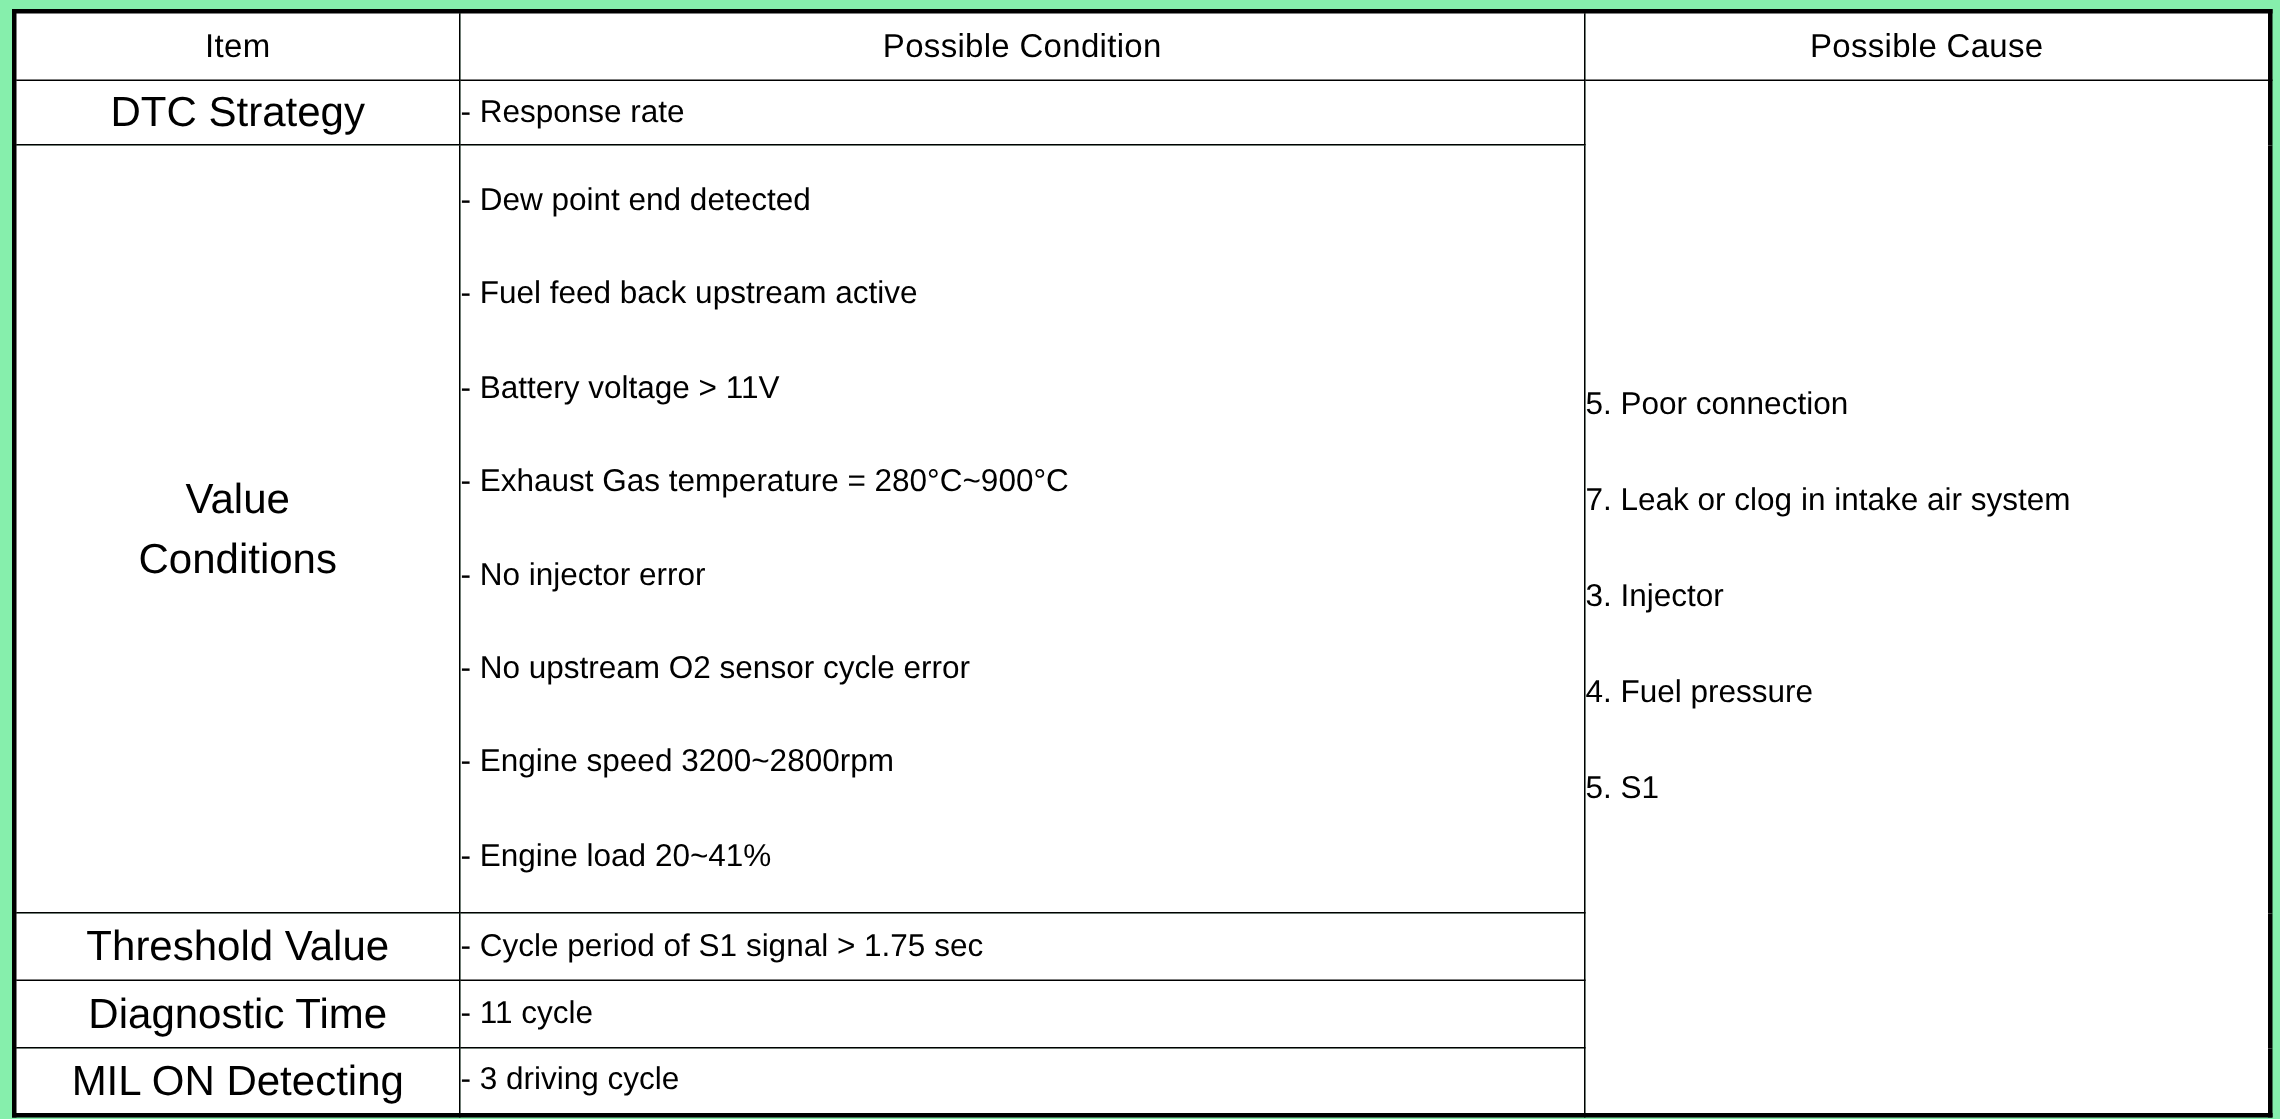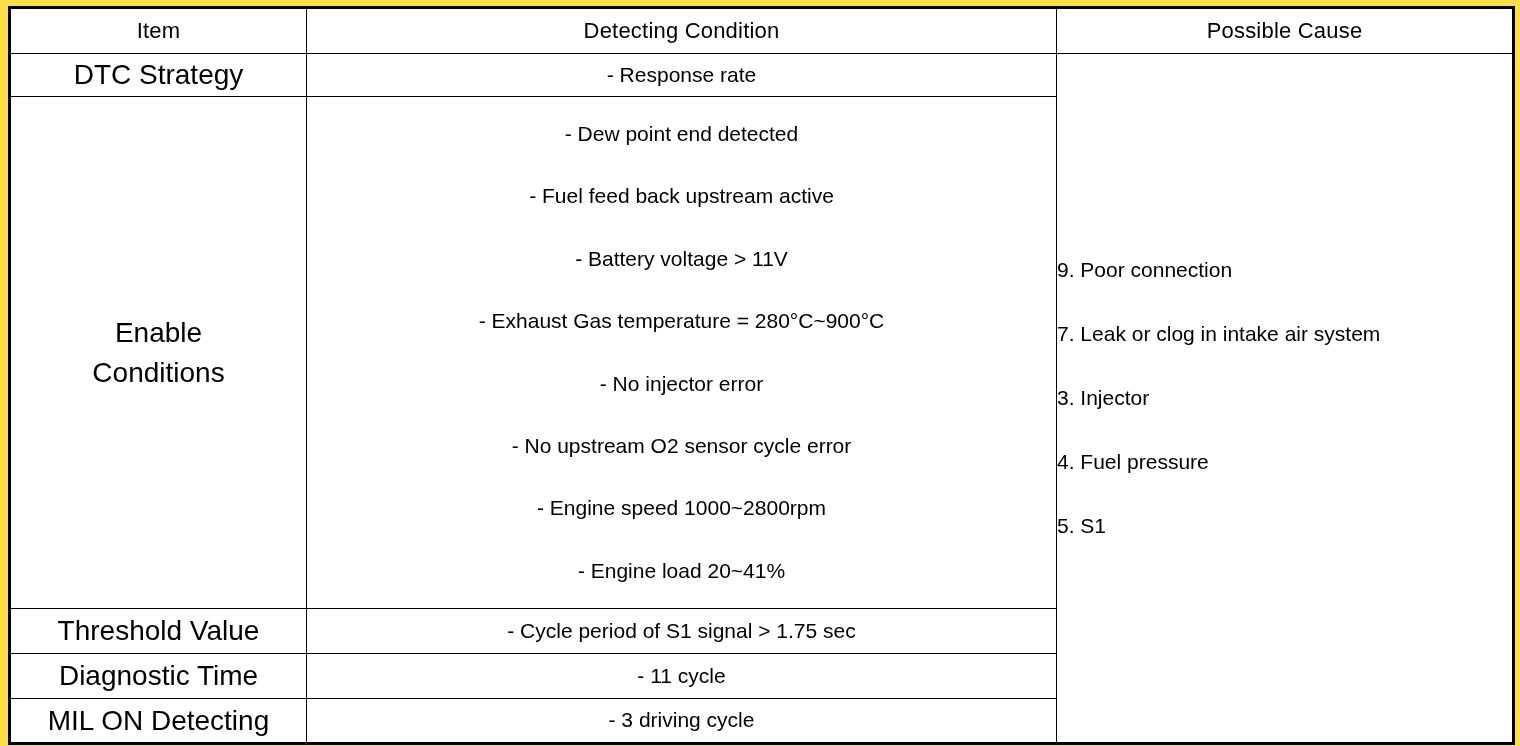--- a/index.html
+++ b/index.html
@@ -9,21 +9,21 @@
     background: #ffffff;
   }
   body {
     font-family: "Liberation Sans", sans-serif;
     color: #000000;
   }
   .page {
     position: relative;
     width: 1520px;
     height: 746px;
-    background: #fde047;
+    background: #86efac;
     overflow: hidden;
   }
 
   
   .dtc-table {
     position: absolute;
     left: 8px;
     top: 6px;
     width: 1504px;
     height: 732px;
@@ -62,21 +62,21 @@
   
   .item-cell {
     text-align: center;
     font-size: 28px;
     line-height: 1.4;
     padding: 4px 6px;
   }
 
   
   .cond-cell {
-    text-align: center;
+    text-align: left;
     font-size: 21px;
     padding: 6px 0 6px 22px;
     line-height: 1.35;
   }
   .cond-list {
     list-style: none;
     margin: 0;
     padding: 0;
   }
   .cond-list li {
@@ -118,59 +118,59 @@
   <table class="dtc-table">
     <colgroup>
       <col class="col-item">
       <col class="col-cond">
       <col class="col-cause">
     </colgroup>
 
     <thead>
       <tr>
         <th class="hdr b-right thin-bottom">Item</th>
-        <th class="hdr b-right thin-bottom">Detecting Condition</th>
+        <th class="hdr b-right thin-bottom">Possible Condition</th>
         <th class="hdr thin-bottom">Possible Cause</th>
       </tr>
     </thead>
 
     <tbody>
 
       <tr class="row-dtc">
         <td class="item-cell b-right thin-bottom">DTC Strategy</td>
         <td class="cond-cell b-right thin-bottom">
           <ul class="cond-list">
             <li>-  Response rate</li>
           </ul>
         </td>
         <td class="cause-cell b-bottom" rowspan="5">
           <ul class="cause-list">
-            <li>9. Poor connection</li>
+            <li>5. Poor connection</li>
             <li>7. Leak or clog in intake air system</li>
             <li>3. Injector</li>
             <li>4. Fuel pressure</li>
             <li>5. S1</li>
           </ul>
         </td>
       </tr>
 
       <tr class="row-enable">
         <td class="item-cell b-right thin-bottom">
-          <div>Enable</div>
+          <div>Value</div>
           <div>Conditions</div>
         </td>
         <td class="cond-cell b-right thin-bottom">
           <ul class="cond-list">
             <li>-  Dew point end detected</li>
             <li>-  Fuel feed back upstream active</li>
             <li>-  Battery voltage &gt; 11V</li>
             <li>-  Exhaust Gas temperature = 280°C~900°C</li>
             <li>-  No injector error</li>
             <li>-  No upstream O2 sensor cycle error</li>
-            <li>-  Engine speed 1000~2800rpm</li>
+            <li>-  Engine speed 3200~2800rpm</li>
             <li>-  Engine load 20~41%</li>
           </ul>
         </td>
       </tr>
 
       <tr class="row-thr">
         <td class="item-cell b-right thin-bottom">Threshold Value</td>
         <td class="cond-cell b-right thin-bottom">
           <ul class="cond-list">
             <li>- Cycle period of S1 signal &gt; 1.75 sec</li>

